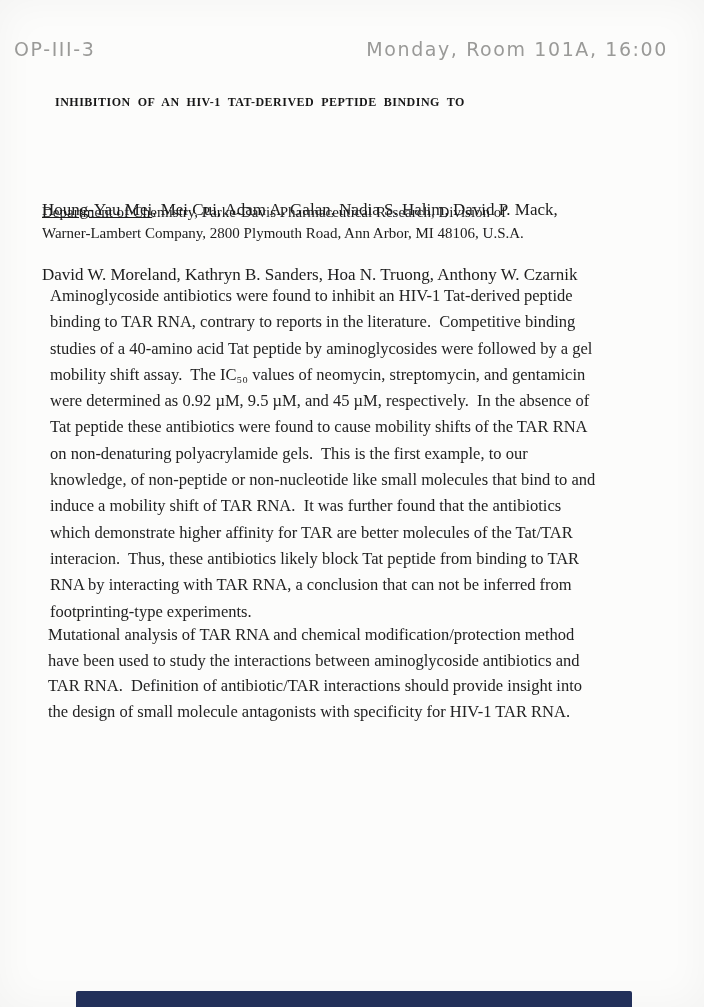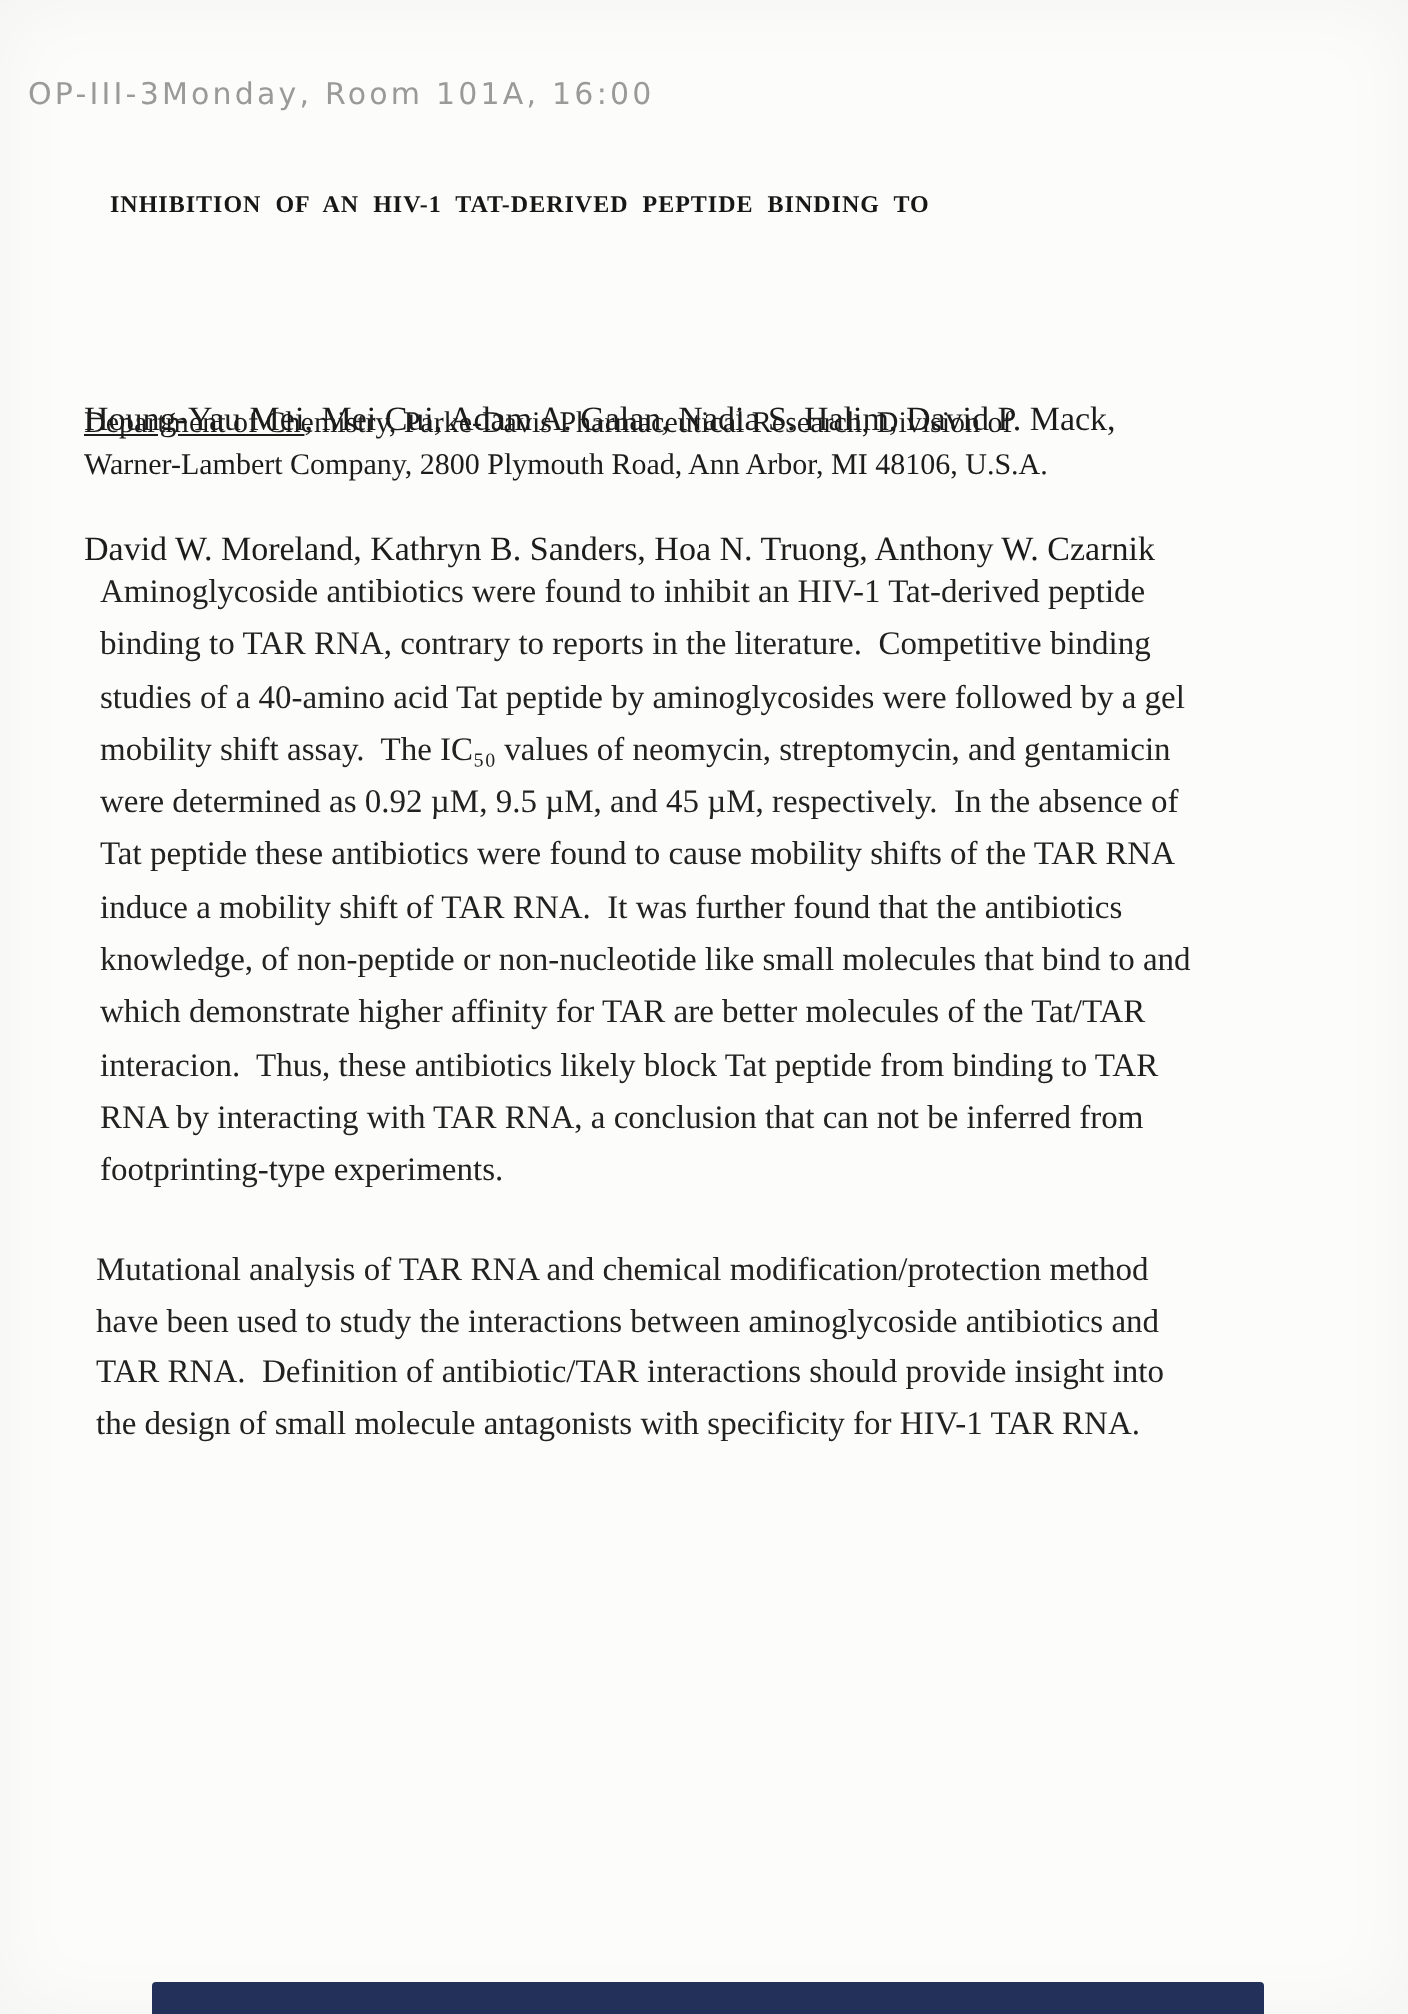--- a/index.html
+++ b/index.html
@@ -19,22 +19,23 @@
     position: absolute;
     inset: 0;
     box-shadow: inset 0 0 40px rgba(0,0,0,0.04);
   }
   .header {
     position: absolute;
     top: 38px;
     left: 14px;
     right: 36px;
     display: flex;
+    justify-content: space-between;
     font-family: "DejaVu Sans", "Liberation Sans", sans-serif;
-    font-size: 15px;
+    font-size: 19px;
     letter-spacing: 1.6px;
     color: #9a9a98;
     font-weight: 400;
   }
   .title {
     position: absolute;
     top: 93px;
     left: 55px;
     width: 585px;
     font-weight: bold;
@@ -114,22 +115,23 @@
       <div class="line">Warner-Lambert Company, 2800 Plymouth Road, Ann Arbor, MI 48106, U.S.A.</div>
     </div>
 
   <div class="paragraph para1">
       <div class="line">Aminoglycoside antibiotics were found to inhibit an HIV-1 Tat-derived peptide</div>
       <div class="line">binding to TAR RNA, contrary to reports in the literature.  Competitive binding</div>
       <div class="line">studies of a 40-amino acid Tat peptide by aminoglycosides were followed by a gel</div>
       <div class="line">mobility shift assay.  The IC₅₀ values of neomycin, streptomycin, and gentamicin</div>
       <div class="line">were determined as 0.92 µM, 9.5 µM, and 45 µM, respectively.  In the absence of</div>
       <div class="line">Tat peptide these antibiotics were found to cause mobility shifts of the TAR RNA</div>
+      <div class="line">on non-denaturing polyacrylamide gels.  This is the first example, to our</div>
+      <div class="line">knowledge, of non-peptide or non-nucleotide like small molecules that bind to and</div>
       <div class="line">induce a mobility shift of TAR RNA.  It was further found that the antibiotics</div>
-      <div class="line">knowledge, of non-peptide or non-nucleotide like small molecules that bind to and</div>
       <div class="line">which demonstrate higher affinity for TAR are better molecules of the Tat/TAR</div>
       <div class="line">interacion.  Thus, these antibiotics likely block Tat peptide from binding to TAR</div>
       <div class="line">RNA by interacting with TAR RNA, a conclusion that can not be inferred from</div>
       <div class="line">footprinting-type experiments.</div>
     </div>
 
   <div class="paragraph para2">
       <div class="line">Mutational analysis of TAR RNA and chemical modification/protection method</div>
       <div class="line">have been used to study the interactions between aminoglycoside antibiotics and</div>
       <div class="line">TAR RNA.  Definition of antibiotic/TAR interactions should provide insight into</div>

